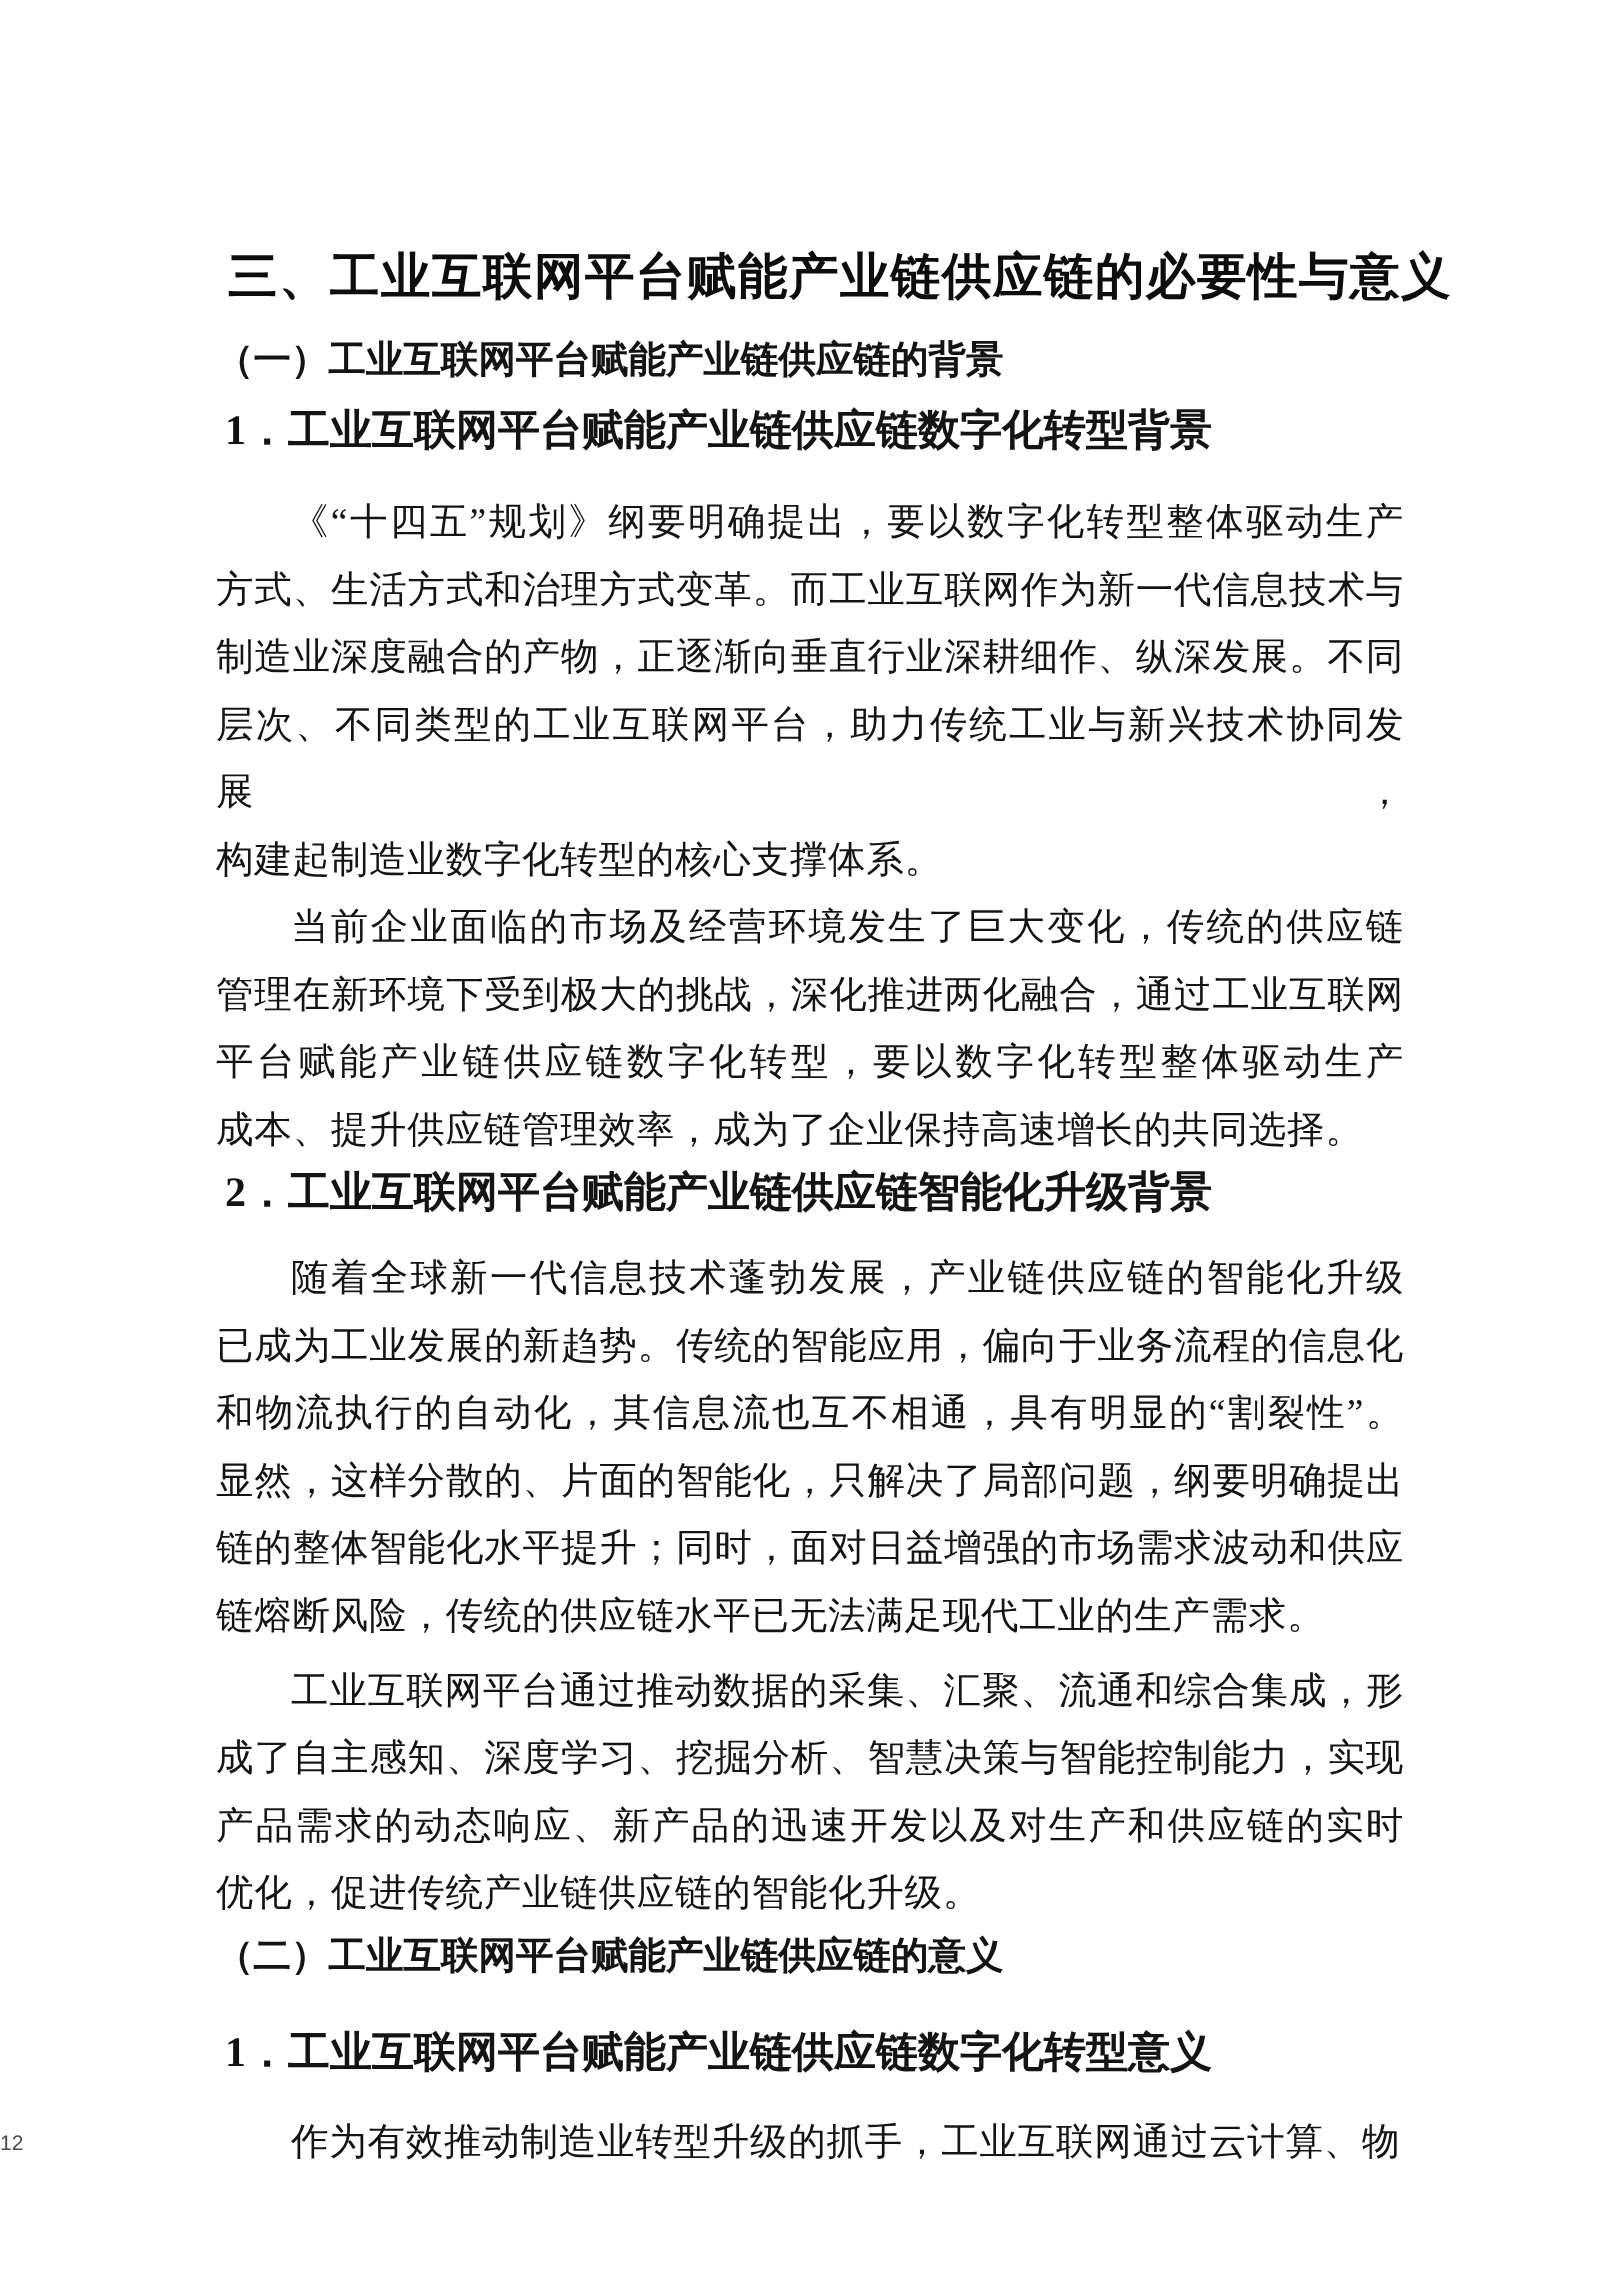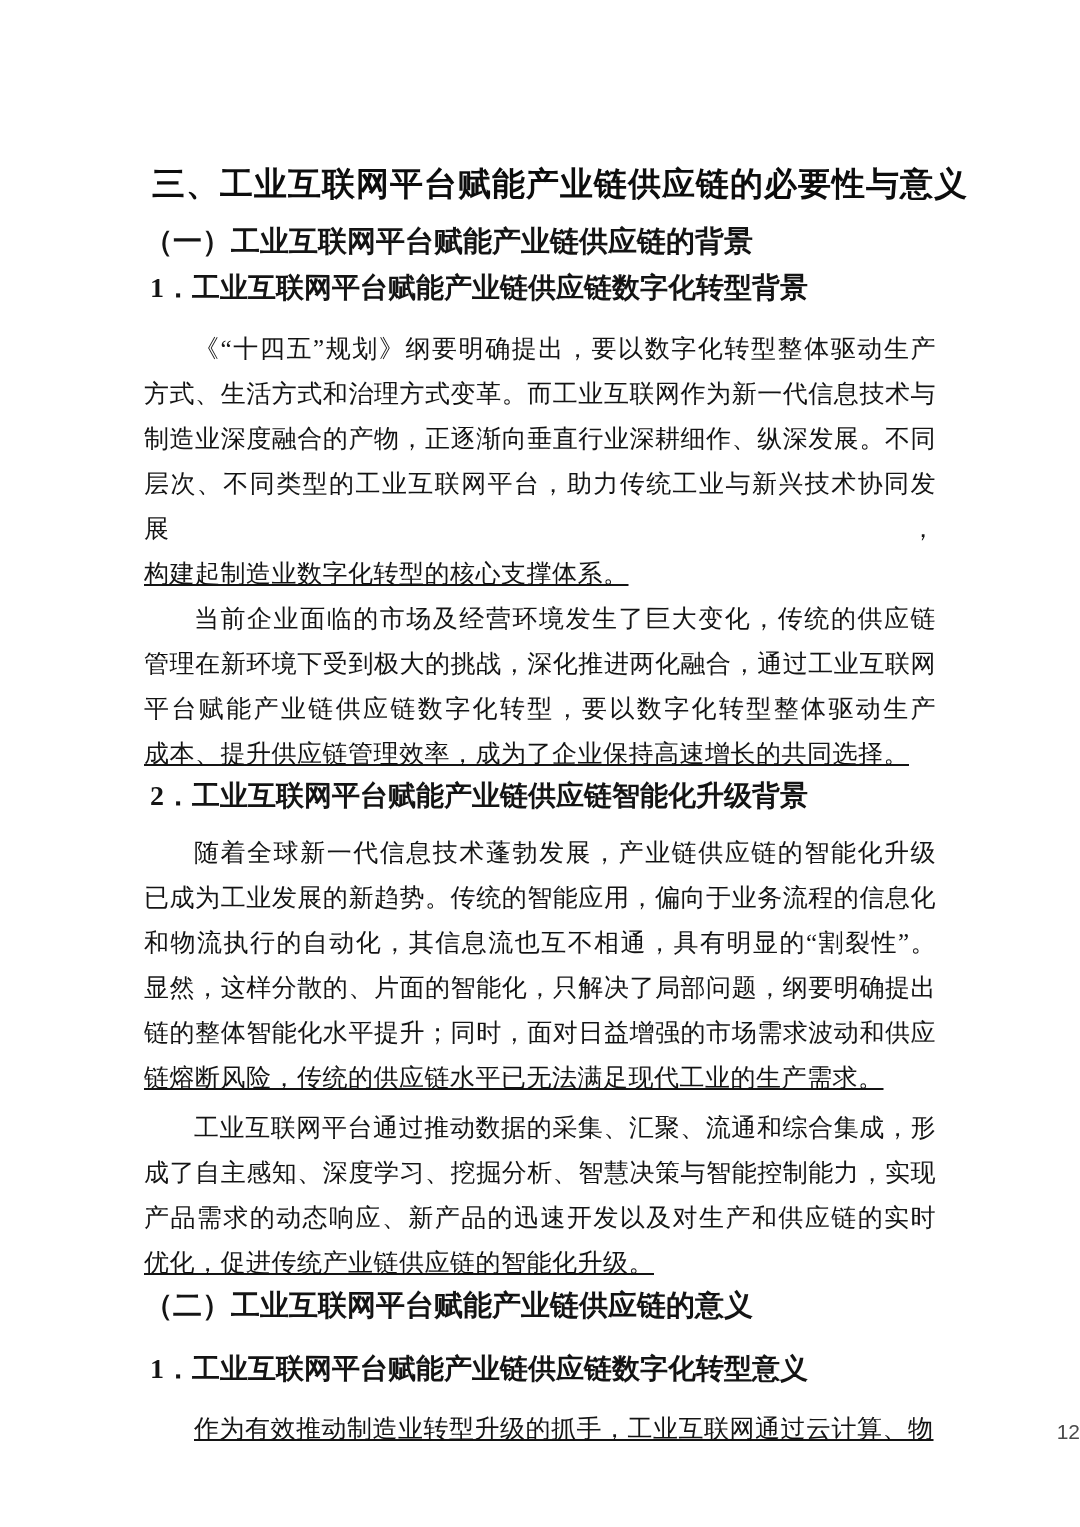--- a/index.html
+++ b/index.html
@@ -26,21 +26,21 @@
     font-size: 33px;
     line-height: 44px;
     letter-spacing: 1px;
     margin: 0 0 15px 8px;
     color: #0d0d0d;
     white-space: nowrap;
   }
   .sec-heading {
     font-family: "Liberation Serif", serif;
     font-weight: 600;
-    font-size: 29px;
+    font-size: 25px;
     line-height: 40px;
     margin: 0 0 7px 0;
     white-space: nowrap;
   }
   .sub-heading {
     font-family: "Liberation Serif", serif;
     font-weight: 600;
     font-size: 28px;
     line-height: 40px;
     margin: 0 0 18px 6px;
@@ -66,30 +66,29 @@
     line-height: 45px;
     text-align: justify;
     text-align-last: justify;
     letter-spacing: 0.5px;
   }
   .line.indent {
     text-indent: 2em;
   }
   .line.last {
     text-align-last: left;
-    text-decoration: underline;
   }
   .page-number {
     position: absolute;
     top: 1420px;
     left: 0;
     right: 0;
-    text-align: right;
+    text-align: left;
     font-family: "Liberation Sans", sans-serif;
-    font-size: 21px;
+    font-size: 14px;
     color: #4a4a4a;
   }
 </style>
 </head>
 <body>
 
 <div class="page">
 
   <h1 class="doc-title">三、工业互联网平台赋能产业链供应链的必要性与意义</h1>
 

